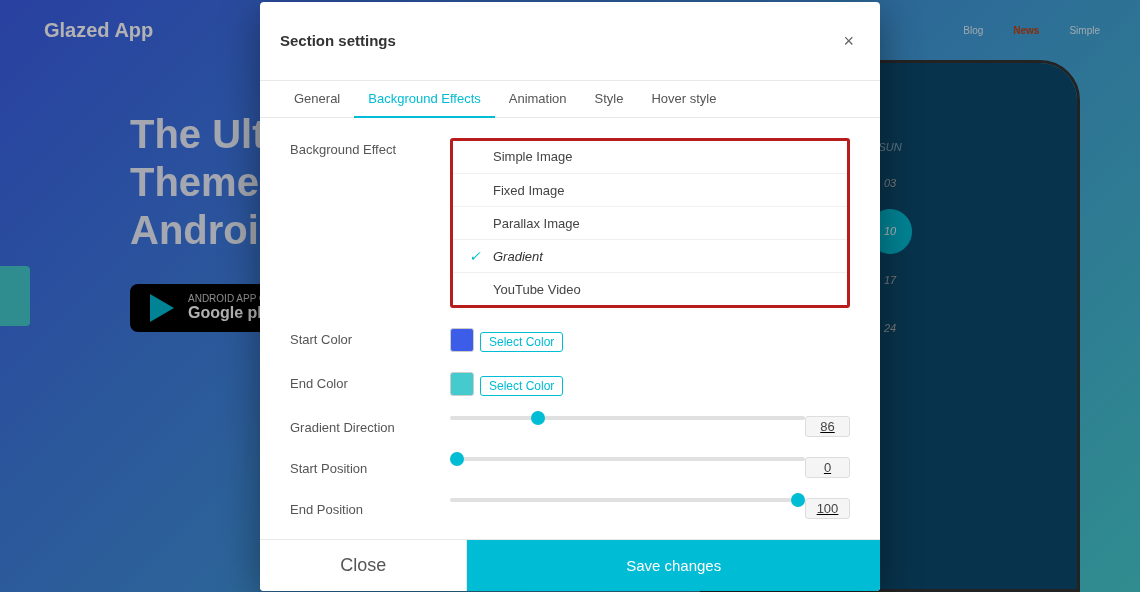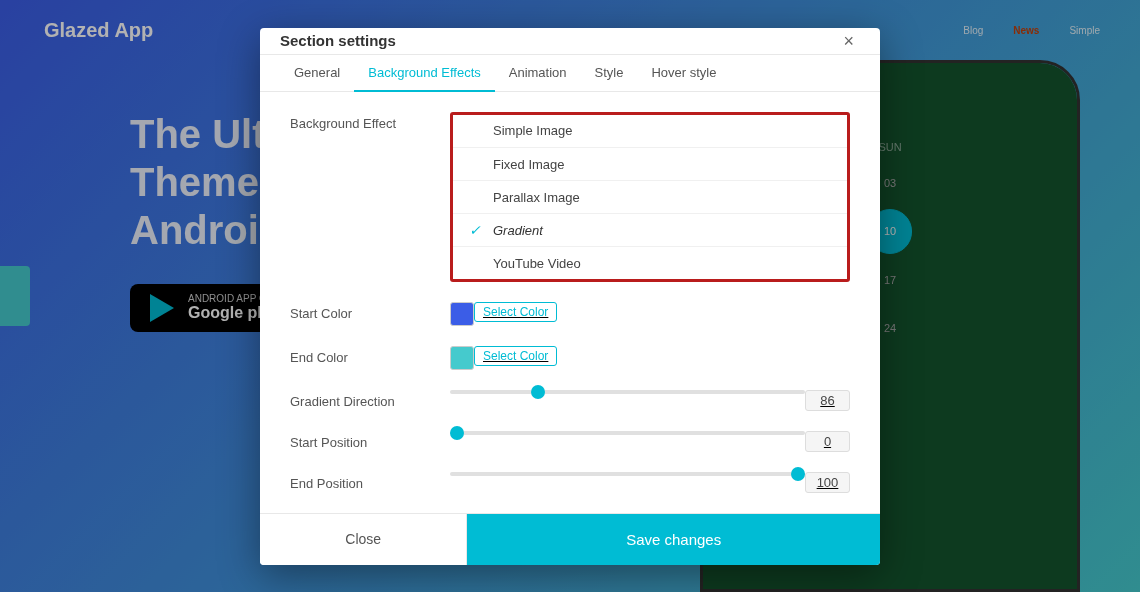--- a/index.html
+++ b/index.html
@@ -103,24 +103,25 @@
       top: 60px;
       bottom: 0;
       width: 380px;
       z-index: 1;
       background: #111;
       border-radius: 40px 40px 0 0;
       border: 3px solid #333;
       overflow: hidden;
     }
     .phone-screen {
-      background: #14532d;
+      background: #0c4a6e;
       width: 100%;
       height: 100%;
       padding: 20px;
+      font-style: italic;
     }
     .phone-header {
       color: rgba(255,255,255,0.5);
       font-size: 11px;
       letter-spacing: 3px;
       margin-bottom: 20px;
     }
     .phone-calendar {
       display: grid;
       grid-template-columns: repeat(7, 1fr);
@@ -162,21 +163,21 @@
       background: #fff;
       border-radius: 4px;
       width: 620px;
       box-shadow: 0 10px 40px rgba(0,0,0,0.4);
       overflow: hidden;
     }
     .modal-header {
       display: flex;
       align-items: center;
       justify-content: space-between;
-      padding: 2px 20px;
+      padding: 28px 20px;
       border-bottom: 1px solid #e8e8e8;
     }
     .modal-title {
       font-size: 15px;
       font-weight: 600;
       color: #333;
     }
     .modal-close {
       background: none;
       border: none;
@@ -255,27 +256,26 @@
       width: 16px;
     }
     .dropdown-item + .dropdown-item {
       border-top: 1px solid #f0f0f0;
       align-items: flex-end;
     }
 
     
     .color-swatch-btn {
       display: flex;
-      align-items: flex-start;
-      gap: 0;
+      align-items: flex-end;
+      gap: 6px;
       cursor: pointer;
       border: none;
       background: none;
       padding: 0;
-      text-decoration: underline;
     }
     .color-swatch {
       width: 24px;
       height: 24px;
       border-radius: 3px;
       border: 1px solid #ccc;
     }
     .select-color-label {
       font-size: 12px;
       color: #00bcd4;
@@ -322,21 +322,21 @@
     
     .modal-footer {
       display: flex;
       border-top: 1px solid #e8e8e8;
       height: 52px;
     }
     .btn-close-modal {
       flex: 1;
       background: #fff;
       border: none;
-      font-size: 14px;
+      font-size: 18px;
       color: #555;
       cursor: pointer;
       border-right: 1px solid #e8e8e8;
     }
     .btn-save {
       flex: 2;
       background: #00bcd4;
       border: none;
       font-size: 15px;
       color: #fff;

